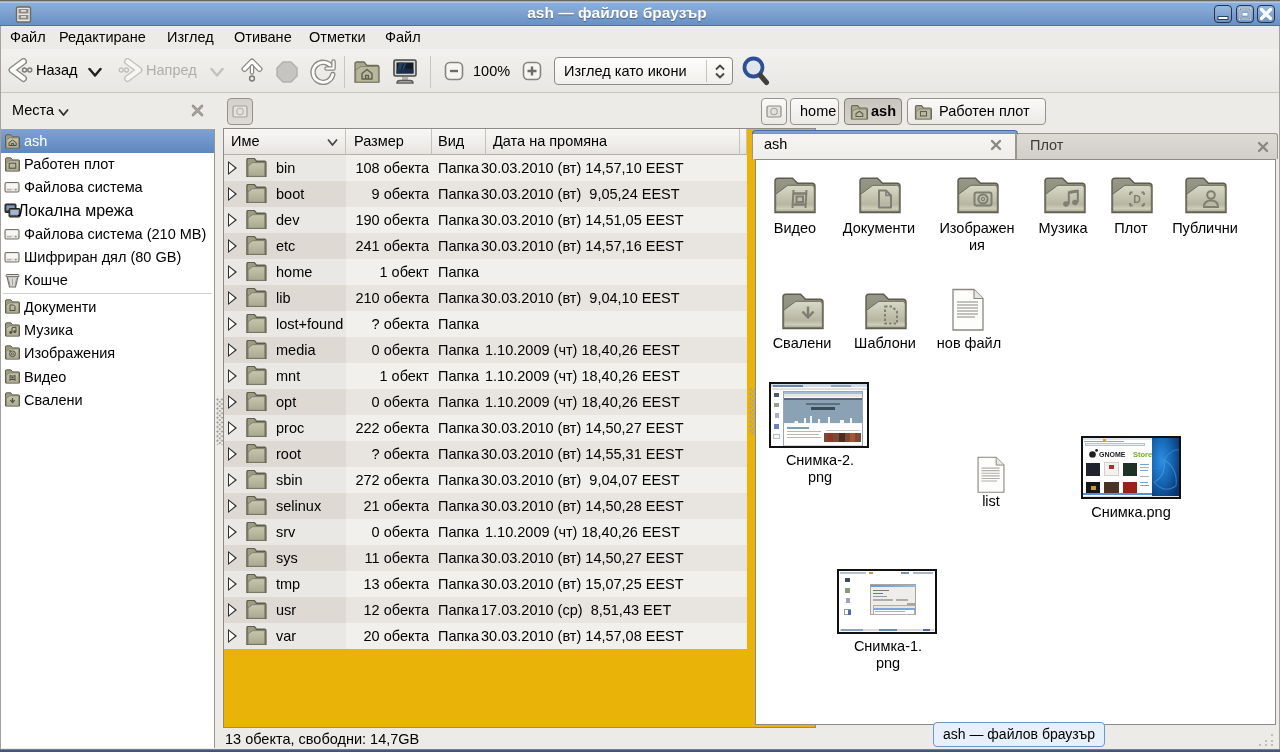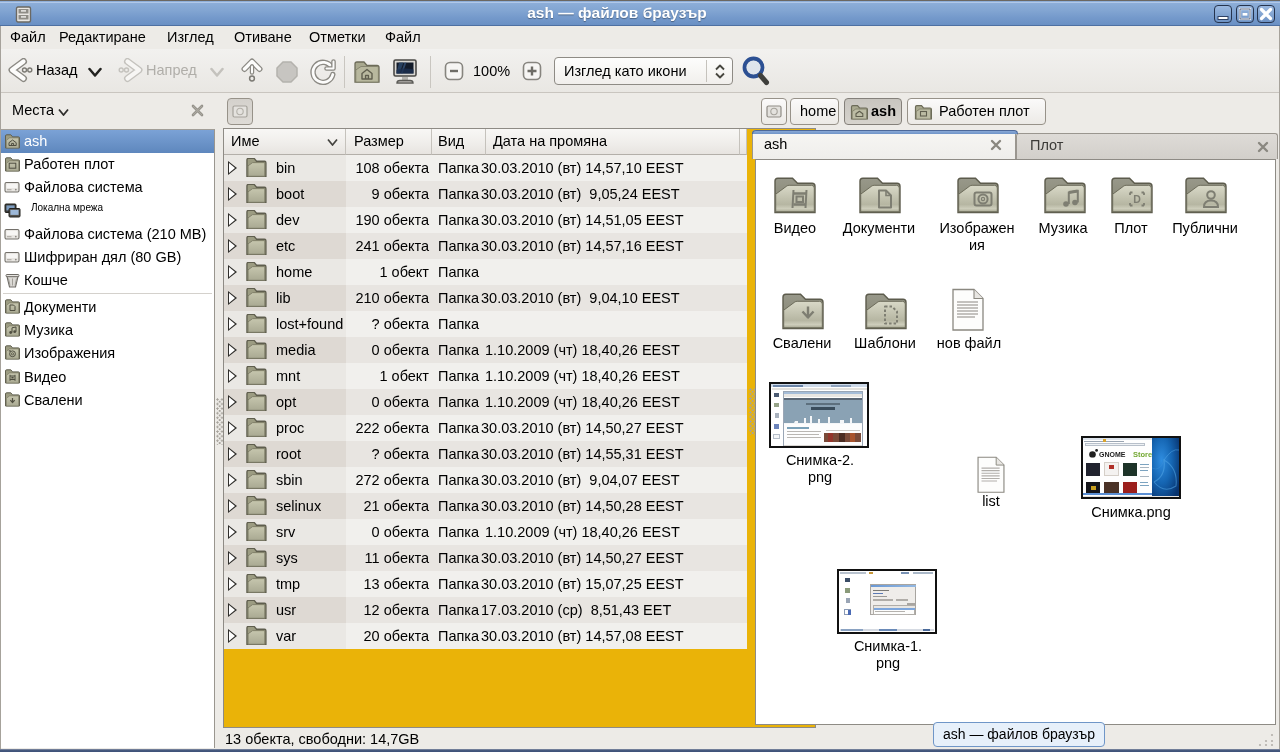--- a/index.html
+++ b/index.html
@@ -265,21 +265,21 @@
   <svg class="abs" style="left:3px;top:49px" width="16" height="16" viewBox="0 0 16 16">
       <use href="#sdrive"></use>
     </svg>
   <span class="abs" style="left:23px;top:49px;font-size:14.5px">Файлова система</span>
   <svg class="abs" style="left:3px;top:72px" width="17" height="17" viewBox="0 0 17 17">
     <rect x="1" y="2" width="11" height="8.5" rx="1" fill="#3b3a37" stroke="#23221f" stroke-width="1"></rect>
     <rect x="2.4" y="3.4" width="8.2" height="5" fill="#7d9cc0"></rect>
     <rect x="5" y="6.5" width="11" height="8.5" rx="1" fill="#55534f" stroke="#23221f" stroke-width="1"></rect>
     <rect x="6.4" y="7.9" width="8.2" height="5" fill="#9db8d8"></rect>
   </svg>
-  <span class="abs" style="left:30px;top:72px;font-size:10px">Локална мрежа</span>
+  <span class="abs" style="left:17px;top:72px;font-size:16px">Локална мрежа</span>
   <svg class="abs" style="left:3px;top:96px" width="16" height="16" viewBox="0 0 16 16">
       <use href="#sdrive"></use>
     </svg>
   <span class="abs" style="left:23px;top:96px;font-size:14.5px">Файлова система (210 MB)</span>
   <svg class="abs" style="left:3px;top:119px" width="16" height="16" viewBox="0 0 16 16">
       <use href="#sdrive"></use>
     </svg>
   <span class="abs" style="left:23px;top:119px;font-size:14.5px">Шифриран дял (80 GB)</span>
   <svg class="abs" style="left:3px;top:142px" width="17" height="17" viewBox="0 0 17 17">
     <path d="M3 4.5 L5.5 15 H11.5 L14 4.5 Z" fill="#dcdad6" stroke="#6e6b66" stroke-width="1.1"></path>

